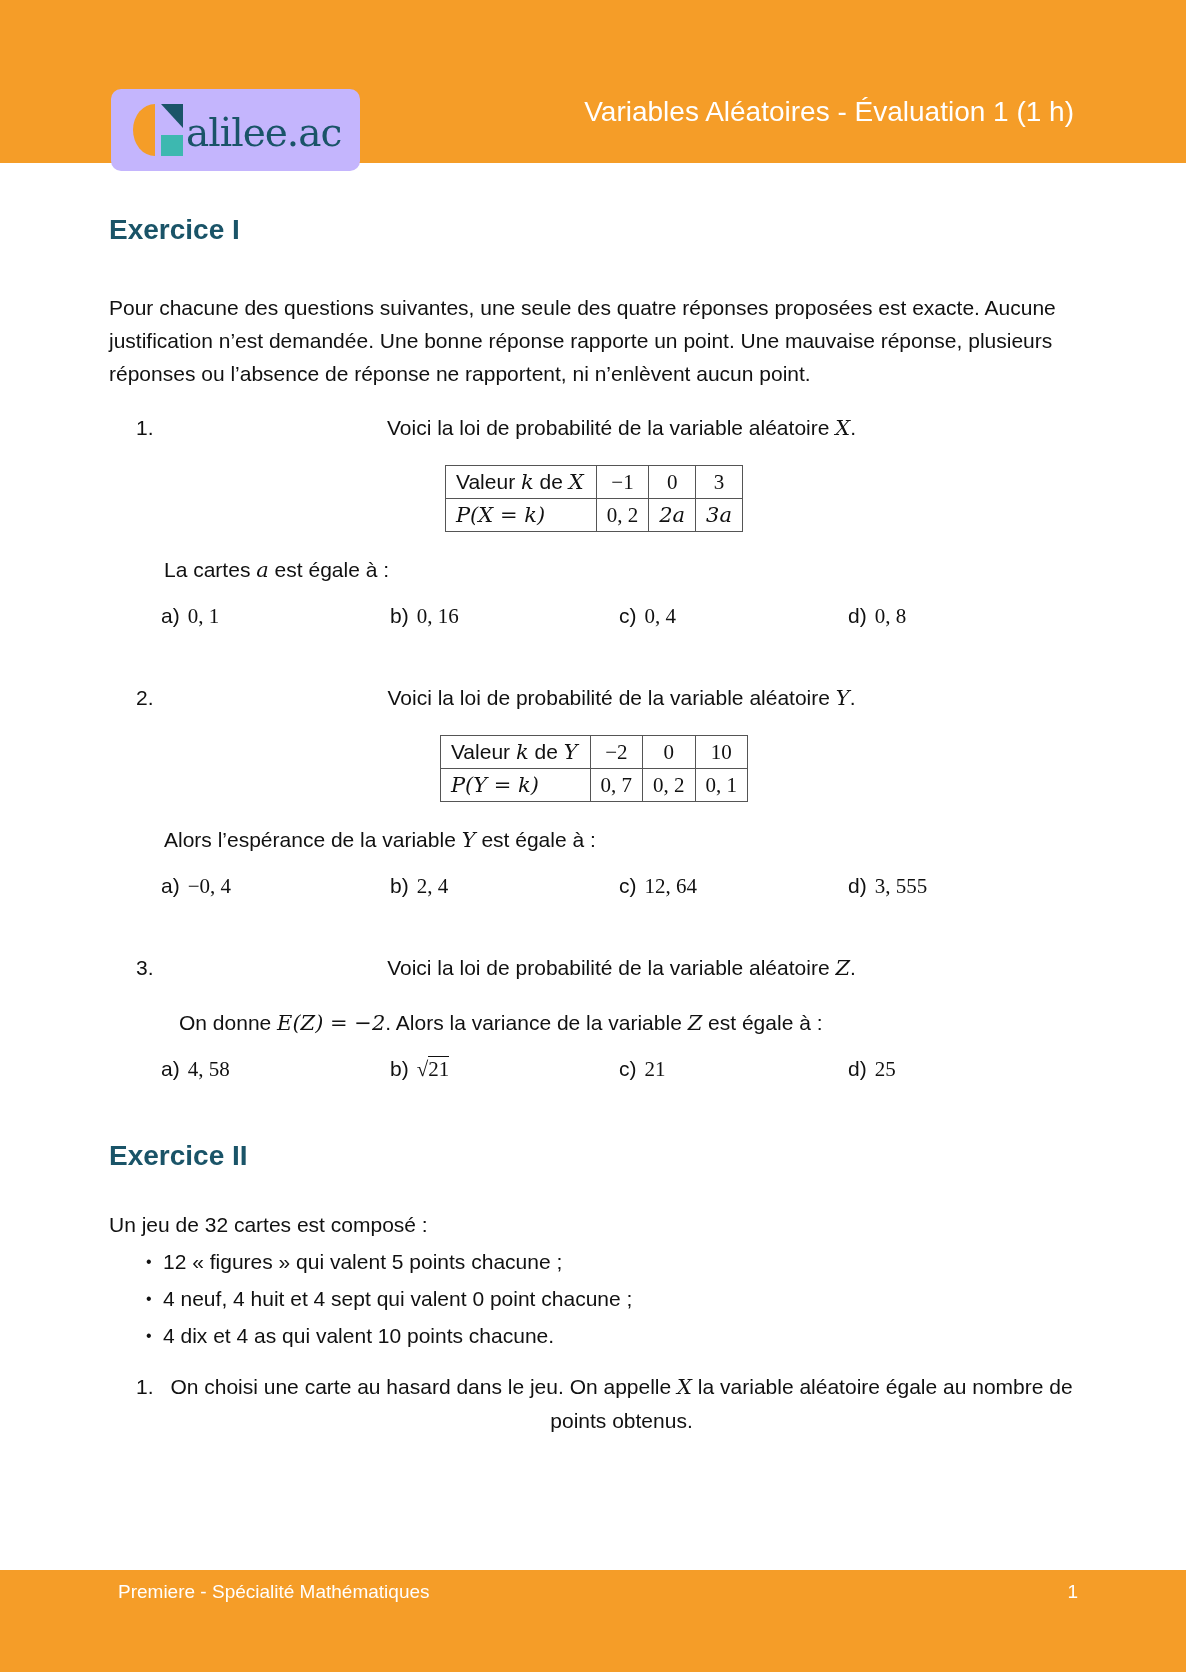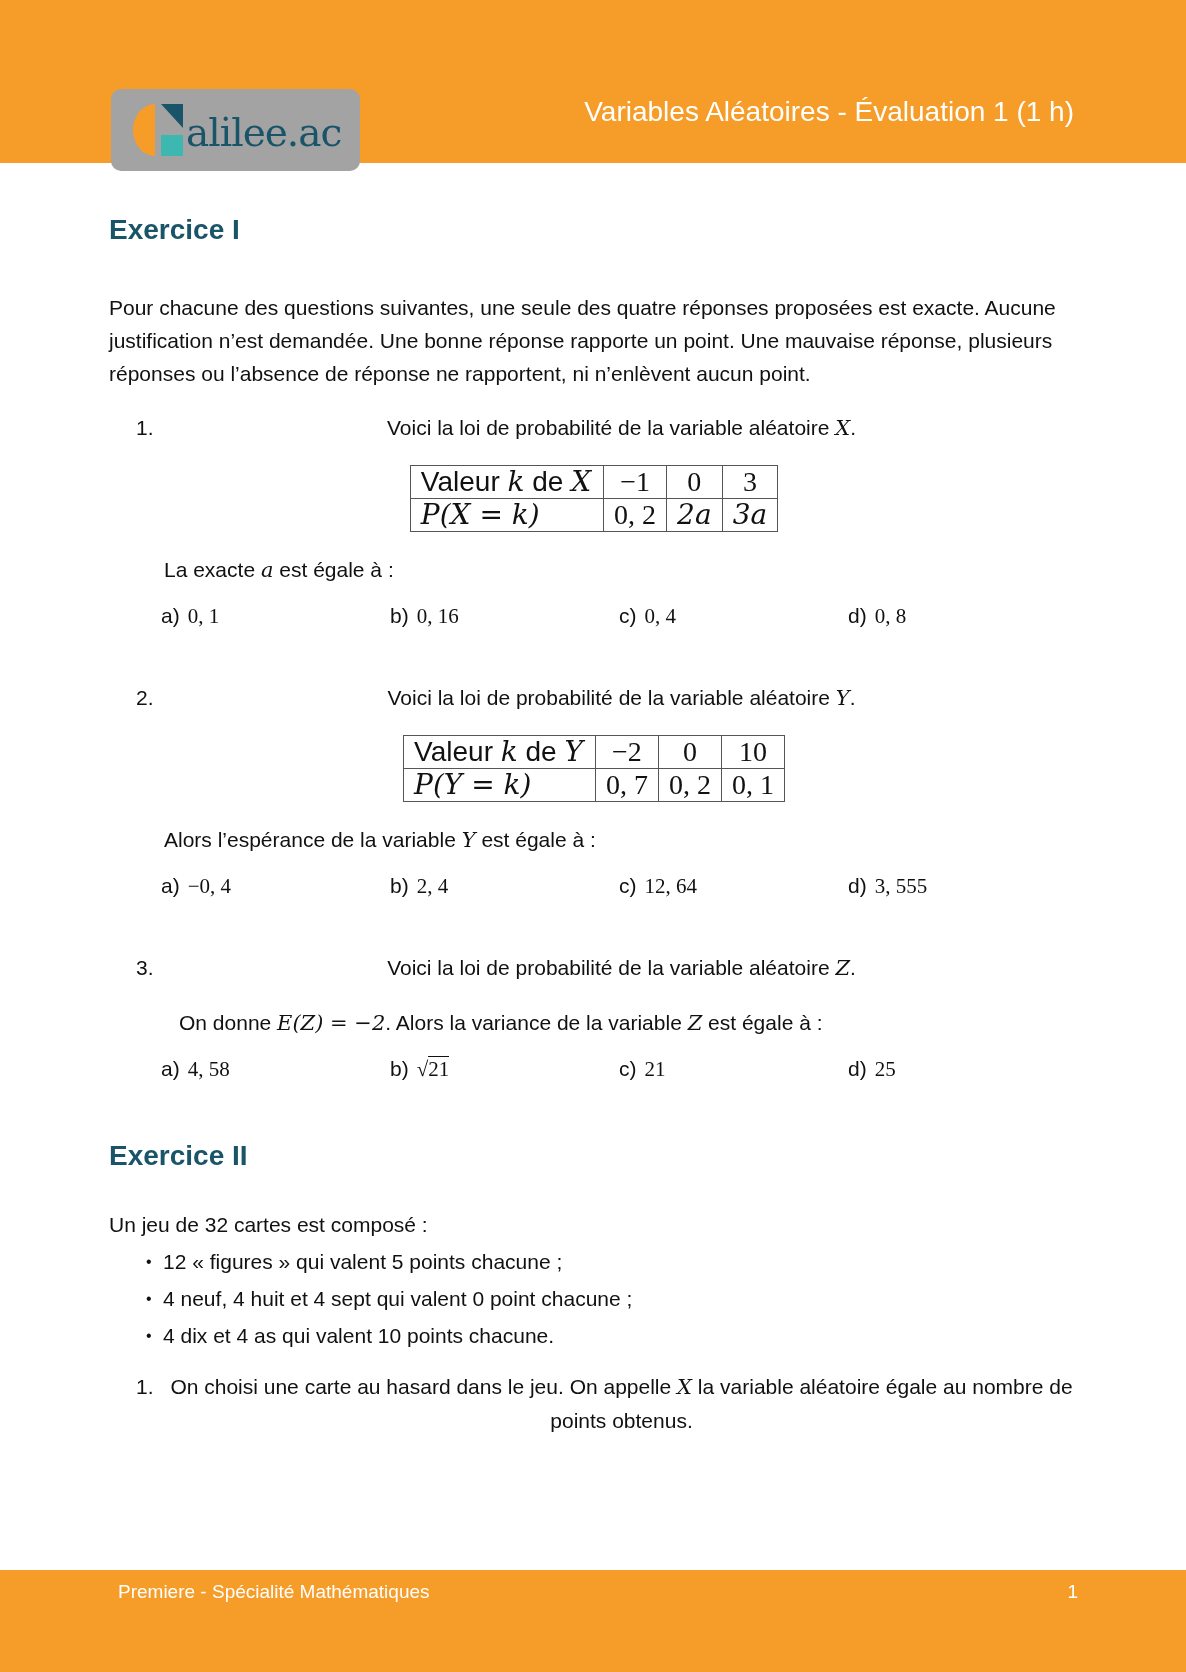--- a/index.html
+++ b/index.html
@@ -7,21 +7,21 @@
     width: 1186px; height: 1672px; position: relative; overflow: hidden;
     background: #ffffff; color: #111111;
     font-family: "Liberation Sans", "DejaVu Sans", sans-serif;
   }
   .header-band {
     position: absolute; left: 0; top: 0; width: 1186px; height: 163px;
     background: #f59d28;
   }
   .logo-box {
     position: absolute; left: 111px; top: 89px; width: 249px; height: 82px;
-    background: #a3a3a3; border-radius: 10px;
+    background: #c4b5fd; border-radius: 10px;
   }
   .logo-mark { position: absolute; left: 20px; top: 13px; width: 56px; height: 56px; }
   .logo-text {
     position: absolute; left: 75px; top: 19px;
     font-family: "DejaVu Serif", serif; font-size: 39px; color: #1a5468;
     letter-spacing: -1px; line-height: 50px;
   }
   .header-title {
     position: absolute; right: 112px; top: 92px;
     font-size: 28px; color: #ffffff; line-height: 40px;
@@ -43,21 +43,21 @@
     font-size: 28px; font-weight: bold; color: #1a5468; margin: 0;
     line-height: 40px;
   }
   .para { font-size: 21px; line-height: 33px; margin: 0; }
   .math { font-family: "DejaVu Serif", "Liberation Serif", serif; font-style: italic; }
   .num { font-family: "Liberation Serif", "DejaVu Serif", serif; font-style: normal; }
   .q { position: relative; margin-left: 27px; }
   .q-num { position: absolute; left: 0; top: 0; font-size: 21px; line-height: 33px; }
   .q-body { margin-left: 28px; font-size: 21px; line-height: 33px; text-align: center; }
   .prob-table {
-    border-collapse: collapse; margin: 0 auto; font-size: 28px;
+    border-collapse: collapse; margin: 0 auto; font-size: 21px;
   }
   .prob-table td {
     border: 1.5px solid #555; padding: 0 10px; height: 32px; text-align: center;
     line-height: 30px;
   }
   .prob-table td.first { text-align: left; padding: 0 12px 0 10px; }
   .choices { display: flex; margin-left: 52px; font-size: 21px; line-height: 30px; }
   .choice { width: 229px; display: flex; gap: 8px; }
   .choice .lbl { font-family: "Liberation Sans", sans-serif; }
   .sqrt-bar { border-top: 1.5px solid #111; padding-top: 0; }
@@ -111,21 +111,21 @@
       <tr>
         <td class="first math">P(X = k)</td>
         <td class="num">0, 2</td>
         <td class="math">2a</td>
         <td class="math">3a</td>
       </tr>
     </tbody>
       </table>
   </div>
   <div class="para" style="margin-left:55px; margin-top:21px;">
-    <span>La exacte</span>
+    <span>La cartes</span>
     <span class="math">a</span>
     <span>est égale à :</span>
   </div>
   <div class="choices" style="margin-top:14px;">
     <div class="choice">
         <span class="lbl">a)</span>
         <span class="num">0, 1</span>
       </div>
     <div class="choice">
         <span class="lbl">b)</span>

